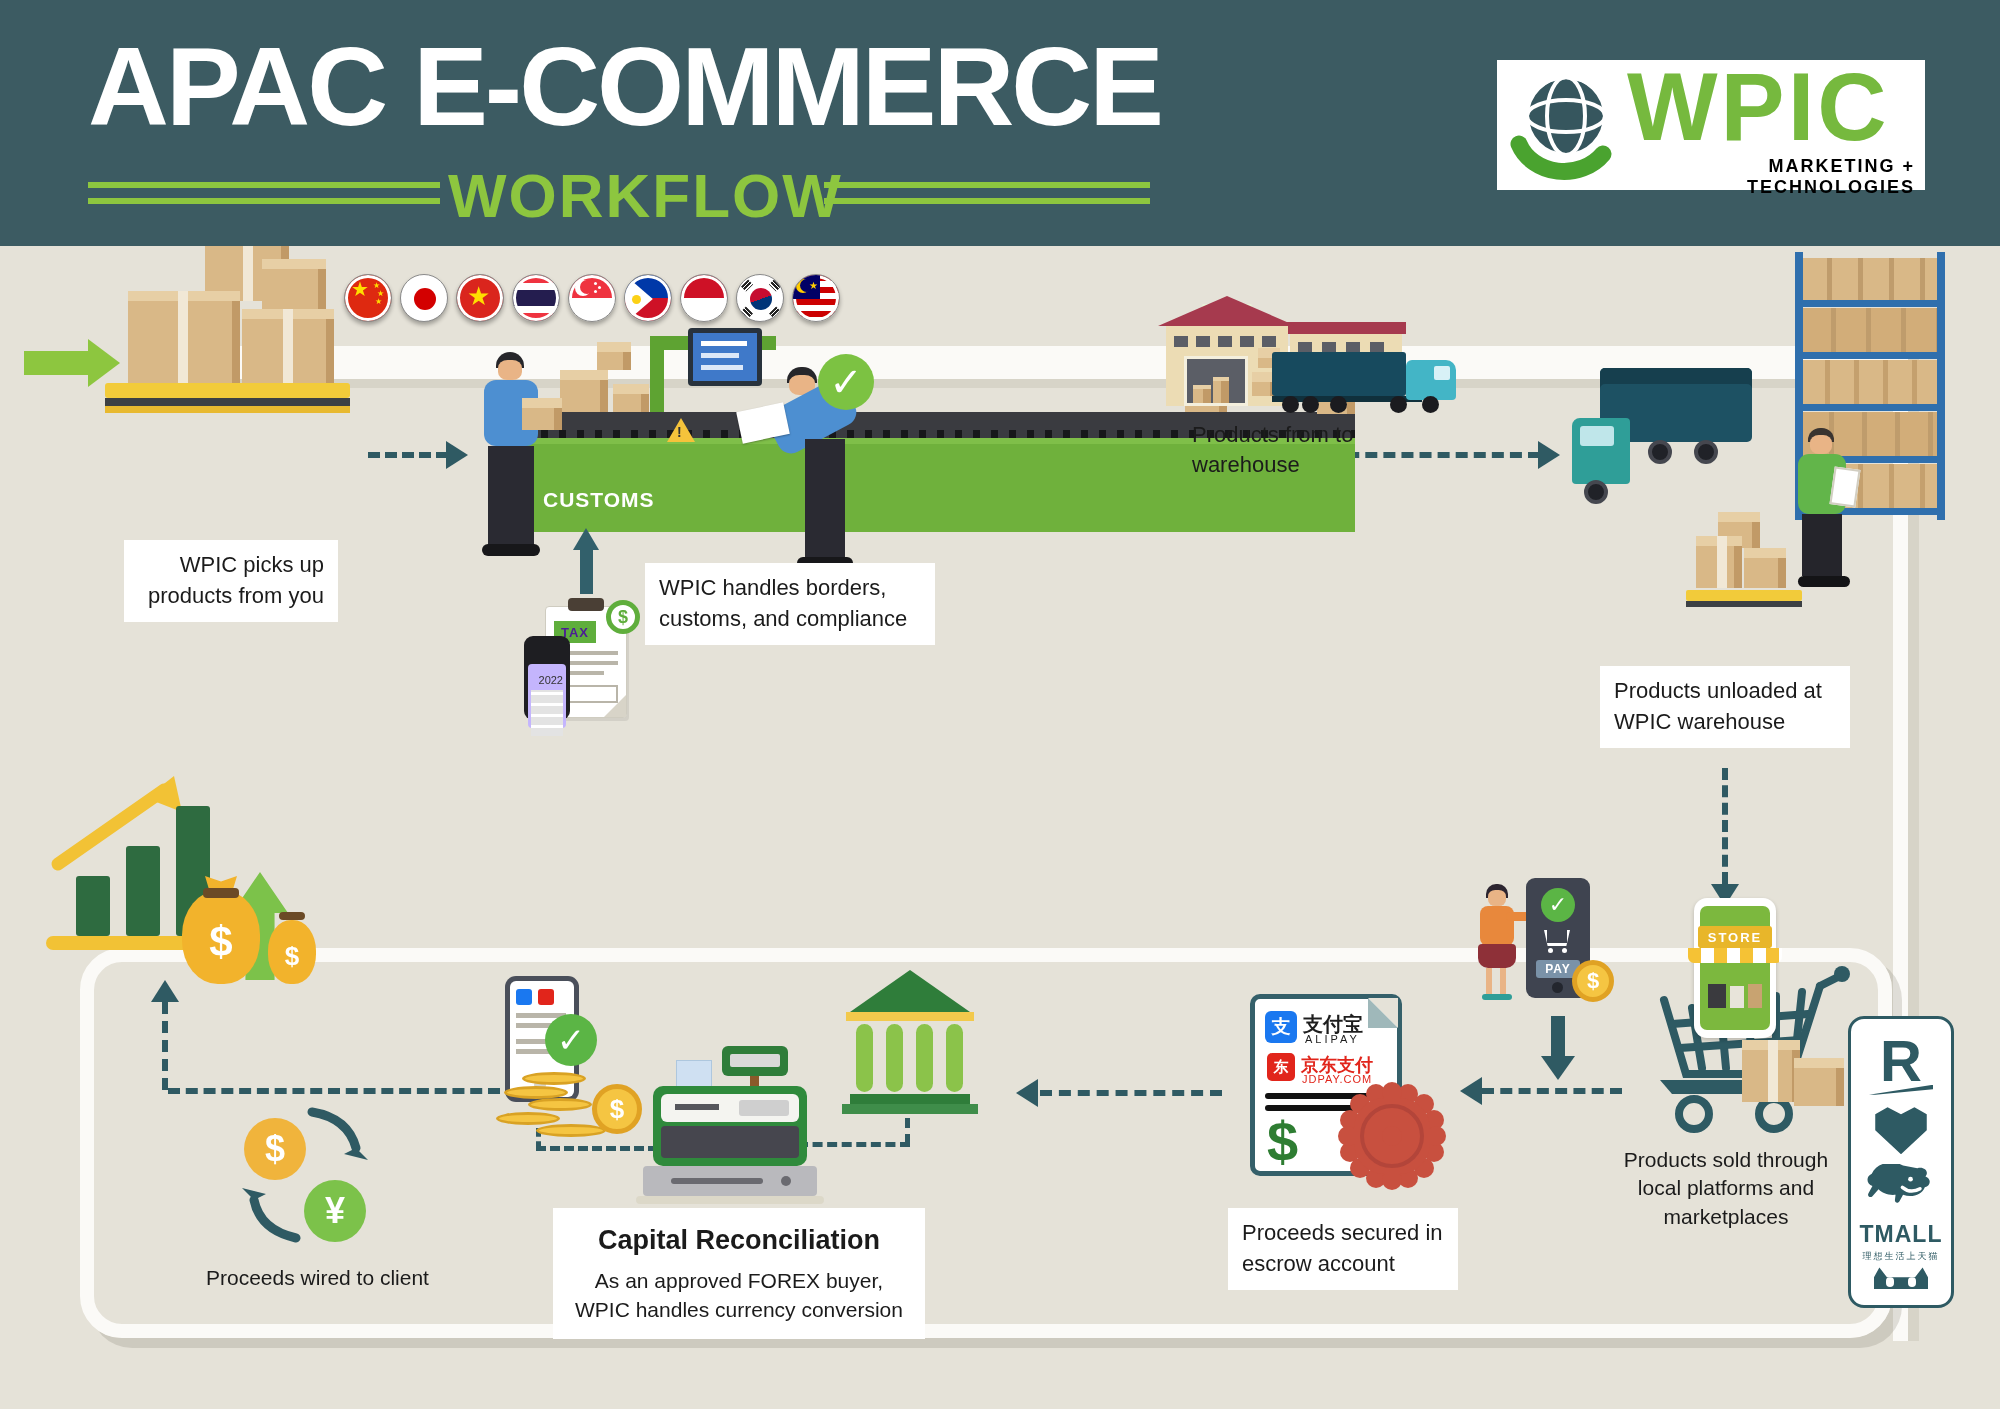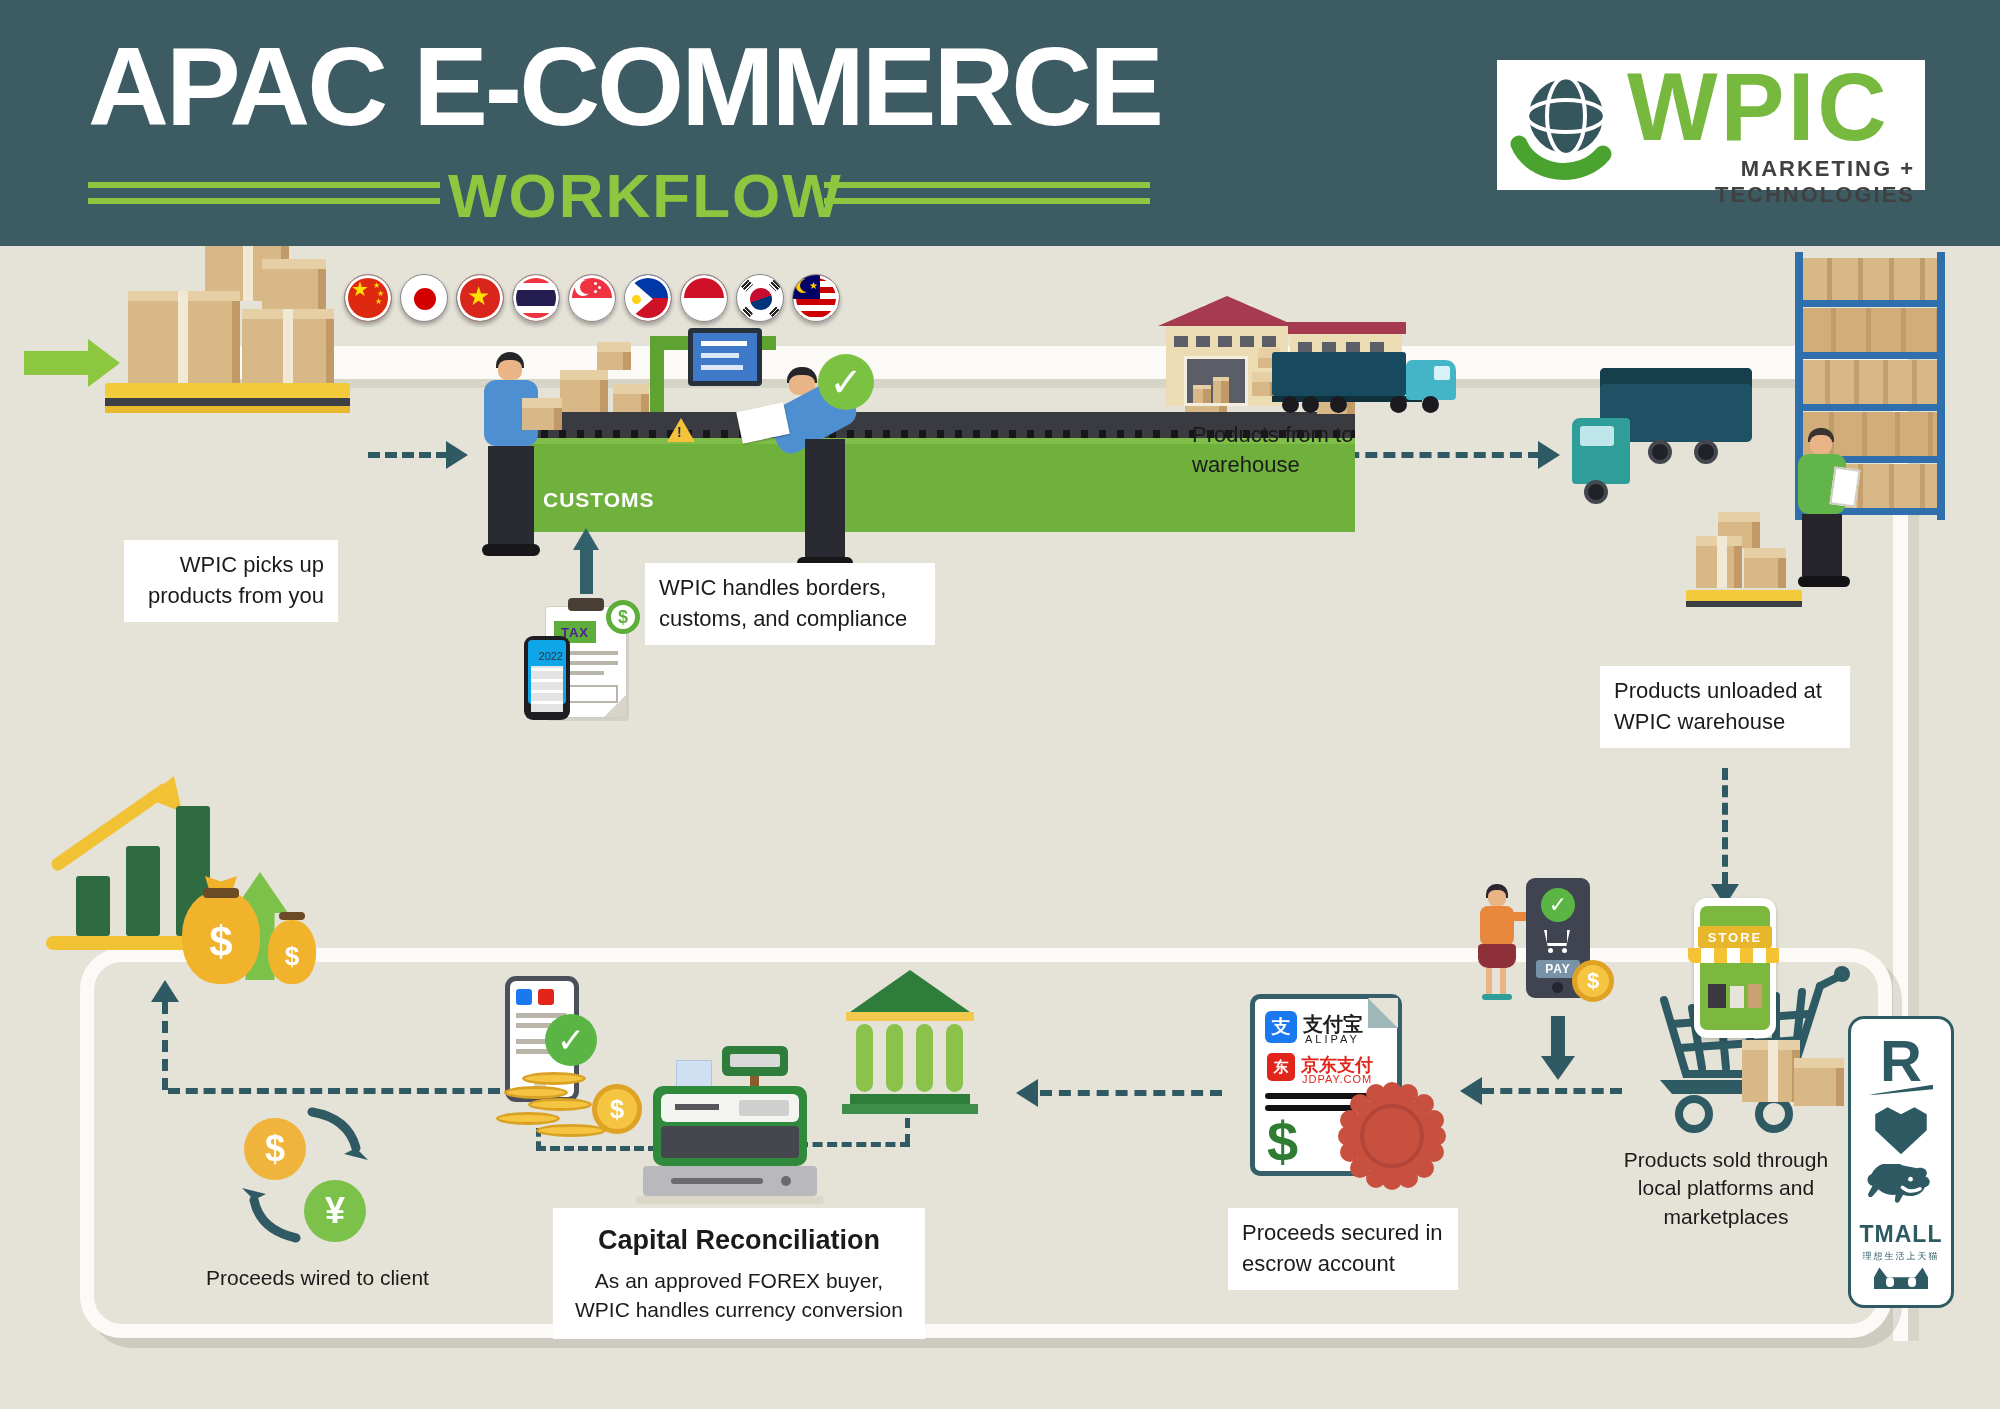--- a/index.html
+++ b/index.html
@@ -47,21 +47,21 @@
         <circle cx="63" cy="52" r="39" fill="#36565e"></circle>
         <g stroke="#fff" stroke-width="4" fill="none">
           <circle cx="63" cy="52" r="39"></circle>
           <ellipse cx="63" cy="52" rx="19" ry="39"></ellipse>
           <ellipse cx="63" cy="52" rx="39" ry="16"></ellipse>
           <path d="M31 28 a42 42 0 0 1 64 0"></path>
         </g>
       </svg>
     </div>
     <div class="a" style="left:130px;top:-8px;font-size:96px;font-weight:700;letter-spacing:3px;color:#76b93e;">WPIC</div>
-    <div class="a" style="left:108px;top:96px;width:310px;text-align:right;font-size:22px;letter-spacing:2px;font-weight:600;color:#404040;">MARKETING + TECHNOLOGIES</div>
+    <div class="a" style="left:108px;top:96px;width:310px;text-align:right;font-size:18px;letter-spacing:2px;font-weight:600;color:#000000;">MARKETING + TECHNOLOGIES</div>
   </div>
 
   <div class="a flag" style="left:344px;top:274px;width:48px;height:48px;background:#de2910;">
     <span style="left:6px;top:2px;color:#ffde00;font-size:20px;">★</span>
     <span style="left:28px;top:6px;color:#ffde00;font-size:8px;">★</span>
     <span style="left:32px;top:14px;color:#ffde00;font-size:8px;">★</span>
     <span style="left:30px;top:22px;color:#ffde00;font-size:8px;">★</span>
   </div>
   <div class="a flag" style="left:400px;top:274px;width:48px;height:48px;background:#fff;">
     <span style="left:13px;top:13px;width:22px;height:22px;border-radius:50%;background:#d30000;"></span>
@@ -180,21 +180,21 @@
     <div class="a" style="left:8px;top:44px;width:64px;height:4px;background:#b9b5a9;"></div>
     <div class="a" style="left:8px;top:54px;width:64px;height:4px;background:#b9b5a9;"></div>
     <div class="a" style="left:8px;top:64px;width:50px;height:4px;background:#b9b5a9;"></div>
     <div class="a" style="left:8px;top:78px;width:64px;height:18px;border:2px solid #b9b5a9;"></div>
     <div class="a tri" style="left:58px;top:88px;border-width:0 0 22px 22px;border-bottom-color:#d8d4c8;"></div>
   </div>
   <div class="a flex coin" style="left:606px;top:600px;width:34px;height:34px;background:#fff;border-color:#5fae3c;z-index:4;">
     <span style="color:#5fae3c;font-size:18px;">$</span>
   </div>
   <div class="a art" style="left:524px;top:636px;width:46px;height:84px;background:#1e1e22;border-radius:9px;padding:4px;">
-    <div style="width:38px;height:64px;background:#0ea5e9;border-radius:4px;position:relative;">
+    <div style="width:38px;height:64px;background:#c4b5fd;border-radius:4px;position:relative;margin-top:24px;">
       <span class="a" style="right:3px;top:10px;font-size:11px;color:#333;">2022</span>
       <i class="a" style="left:3px;top:26px;width:32px;height:46px;background:
          repeating-linear-gradient(0deg,#e3e3e3 0 8px,#fff 8px 11px),linear-gradient(90deg,transparent 0 24px,#8bc34a 24px 32px);"></i>
     </div>
   </div>
 
   <div class="a art" style="left:1158px;top:296px;width:250px;height:115px;">
     <div class="a" style="left:128px;top:26px;width:120px;height:12px;background:#a63a4e;"></div>
     <div class="a" style="left:132px;top:38px;width:112px;height:66px;background:#ecdcb4;"></div>
     <div class="a" style="left:140px;top:46px;width:96px;height:10px;background:repeating-linear-gradient(90deg,#5b5e66 0 14px,#ecdcb4 14px 24px);"></div>

